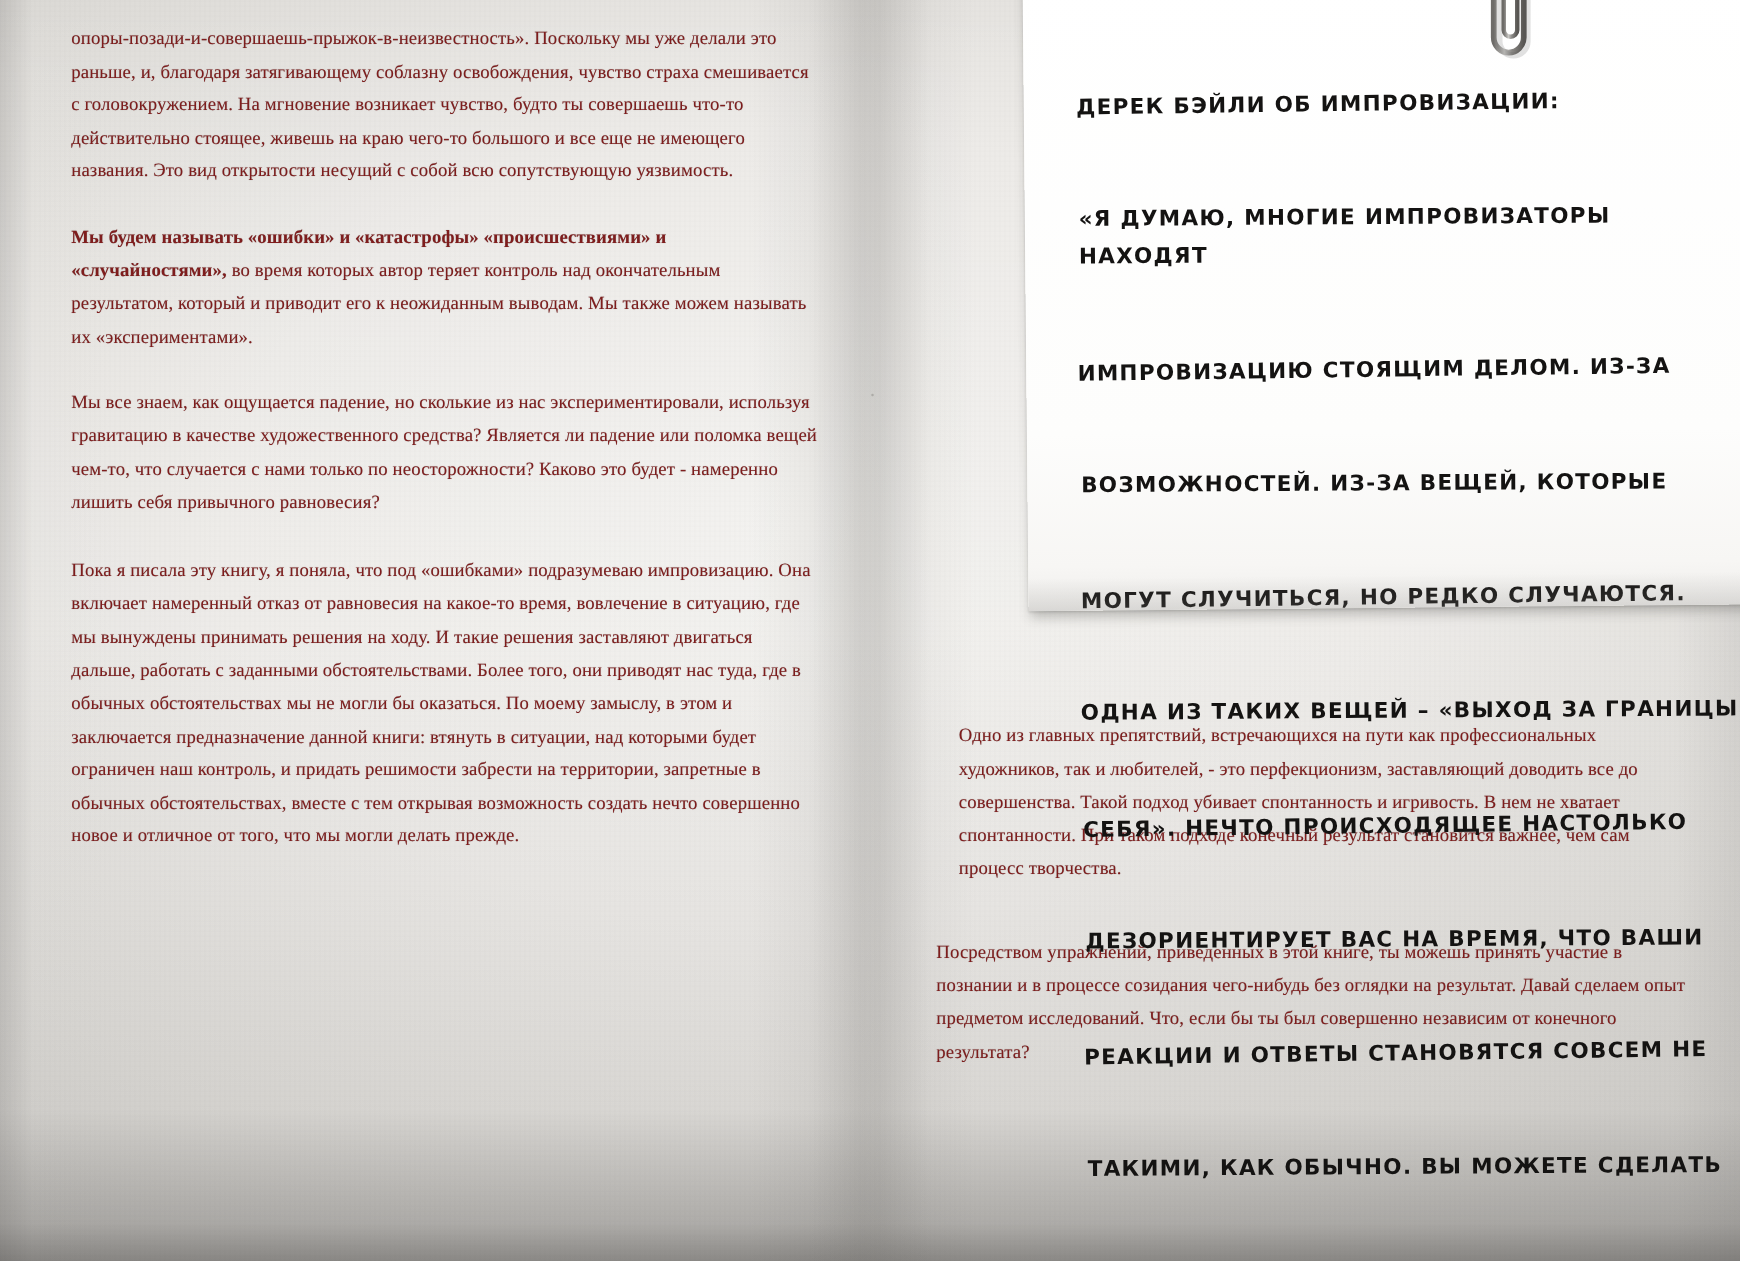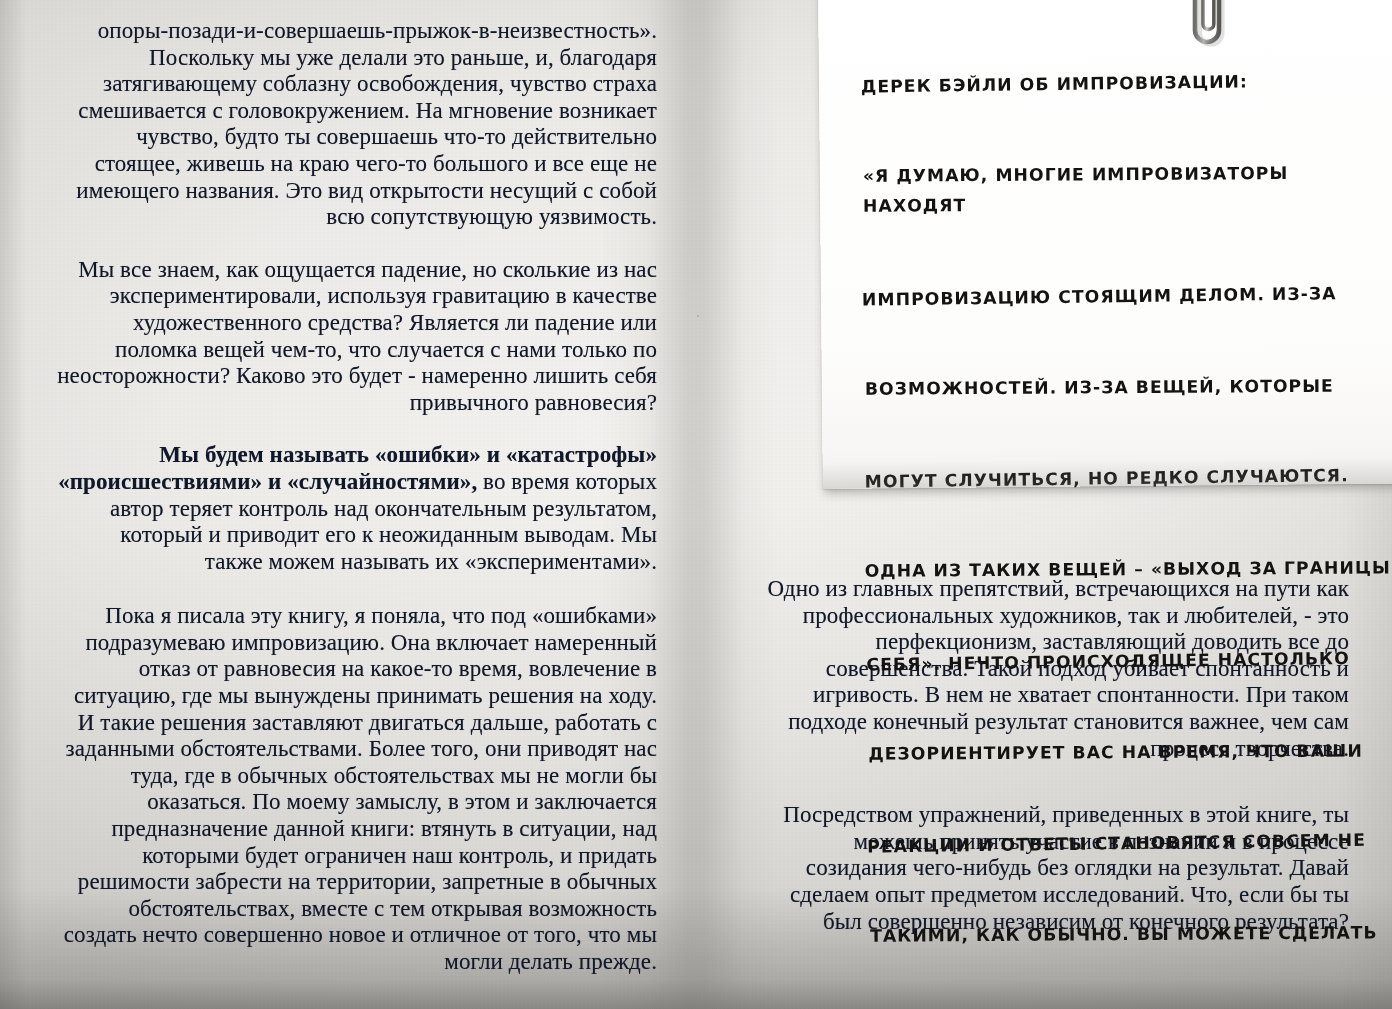--- a/index.html
+++ b/index.html
@@ -71,26 +71,25 @@
         rgba(120,118,114,0.00) 0%,
         rgba(120,118,114,0.16) 40%,
         rgba(120,118,114,0.18) 58%,
         rgba(120,118,114,0.00) 100%);
     pointer-events: none;
   }
 
   
   .col {
     position: absolute;
-    color: #0f172a;
-    font-size: 23px;
+    color: #7f1d1d;
+    font-size: 15px;
     line-height: 26.6px;
     letter-spacing: 0.1px;
     text-shadow: 0 0 0.7px rgba(40,38,36,0.40);
-    text-align: right;
   }
 
   #col-left  { left: 57px;  top: 18px;  width: 600px; }
   #col-right { left: 749px; top: 576px; width: 600px; }
 
   .para { margin: 0 0 26px 0; }
   .para:last-child { margin-bottom: 0; margin-top: 28px; }
   .para.gap-lg { margin-bottom: 40px; margin-left: 18px; }
 
   .para b { font-weight: bold; }
@@ -169,23 +168,23 @@
   <div class="grain"></div>
   <div class="gutter"></div>
 
   <div class="speck" style="left:846px; top:482px; width:3px; height:4px;"></div>
   <div class="speck" style="left:1342px; top:77px; width:3px; height:3px; opacity:.35;"></div>
   <div class="speck" style="left:697px; top:315px; width:2px; height:2px; opacity:.35;"></div>
 
   <div class="col" id="col-left">
     <p class="para">опоры-позади-и-совершаешь-прыжок-в-неизвестность». Поскольку мы уже делали это раньше, и, благодаря затягивающему соблазну освобождения, чувство страха смешивается с головокружением. На мгновение возникает чувство, будто ты совершаешь что-то действительно стоящее, живешь на краю чего-то большого и все еще не имеющего названия. Это вид открытости несущий с собой всю сопутствующую уязвимость.</p>
 
+    <p class="para"><b>Мы будем называть «ошибки» и «катастрофы» «происшествиями» и «случайностями»,</b><span> во время которых автор теряет контроль над окончательным результатом, который и приводит его к неожиданным выводам. Мы также можем называть их «экспериментами».</span></p>
+
     <p class="para">Мы все знаем, как ощущается падение, но сколькие из нас экспериментировали, используя гравитацию в качестве художественного средства? Является ли падение или поломка вещей чем-то, что случается с нами только по неосторожности? Каково это будет - намеренно лишить себя привычного равновесия?</p>
-
-    <p class="para"><b>Мы будем называть «ошибки» и «катастрофы» «происшествиями» и «случайностями»,</b><span> во время которых автор теряет контроль над окончательным результатом, который и приводит его к неожиданным выводам. Мы также можем называть их «экспериментами».</span></p>
 
     <p class="para">Пока я писала эту книгу, я поняла, что под «ошибками» подразумеваю импровизацию. Она включает намеренный отказ от равновесия на какое-то время, вовлечение в ситуацию, где мы вынуждены принимать решения на ходу. И такие решения заставляют двигаться дальше, работать с заданными обстоятельствами. Более того, они приводят нас туда, где в обычных обстоятельствах мы не могли бы оказаться. По моему замыслу, в этом и заключается предназначение данной книги: втянуть в ситуации, над которыми будет ограничен наш контроль, и придать решимости забрести на территории, запретные в обычных обстоятельствах, вместе с тем открывая возможность создать нечто совершенно новое и отличное от того, что мы могли делать прежде.</p>
   </div>
 
   <div class="col" id="col-right">
     <p class="para gap-lg">Одно из главных препятствий, встречающихся на пути как профессиональных художников, так и любителей, - это перфекционизм, заставляющий доводить все до совершенства. Такой подход убивает спонтанность и игривость. В нем не хватает спонтанности. При таком подходе конечный результат становится важнее, чем сам процесс творчества.</p>
 
     <p class="para">Посредством упражнений, приведенных в этой книге, ты можешь принять участие в познании и в процессе созидания чего-нибудь без оглядки на результат. Давай сделаем опыт предметом исследований. Что, если бы ты был совершенно независим от конечного результата?</p>
   </div>
 

